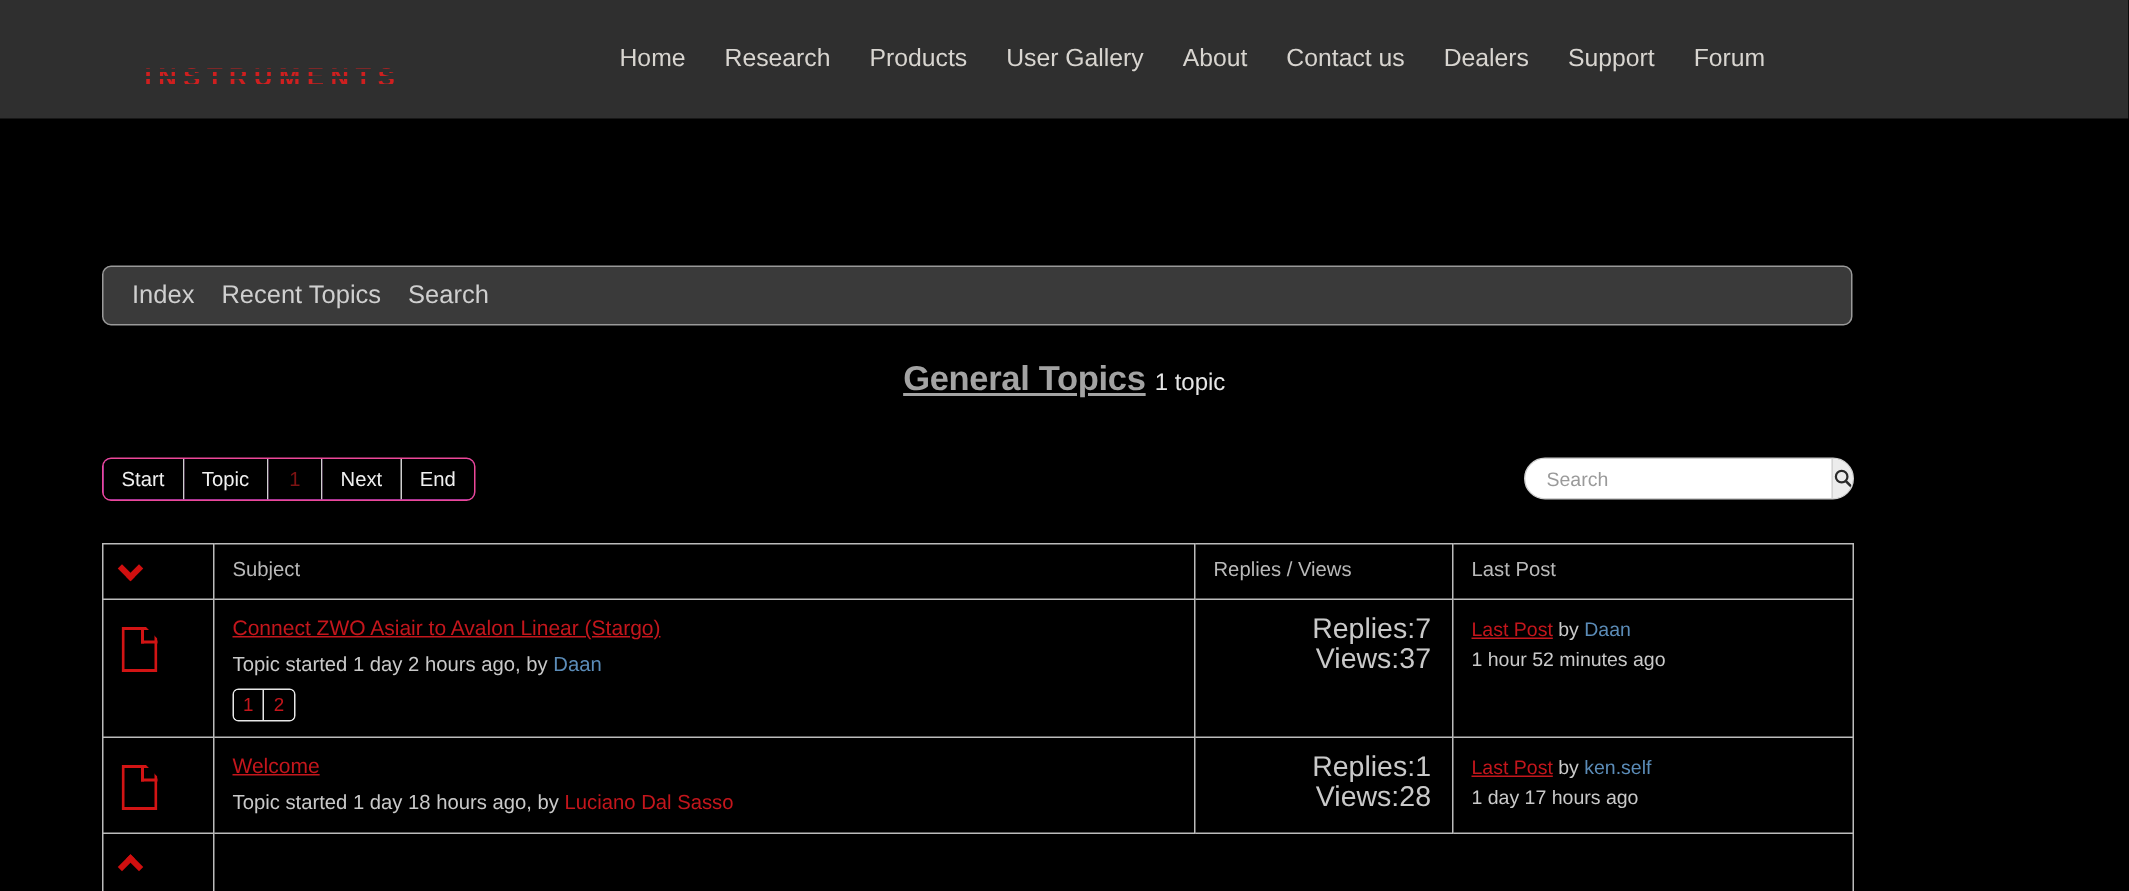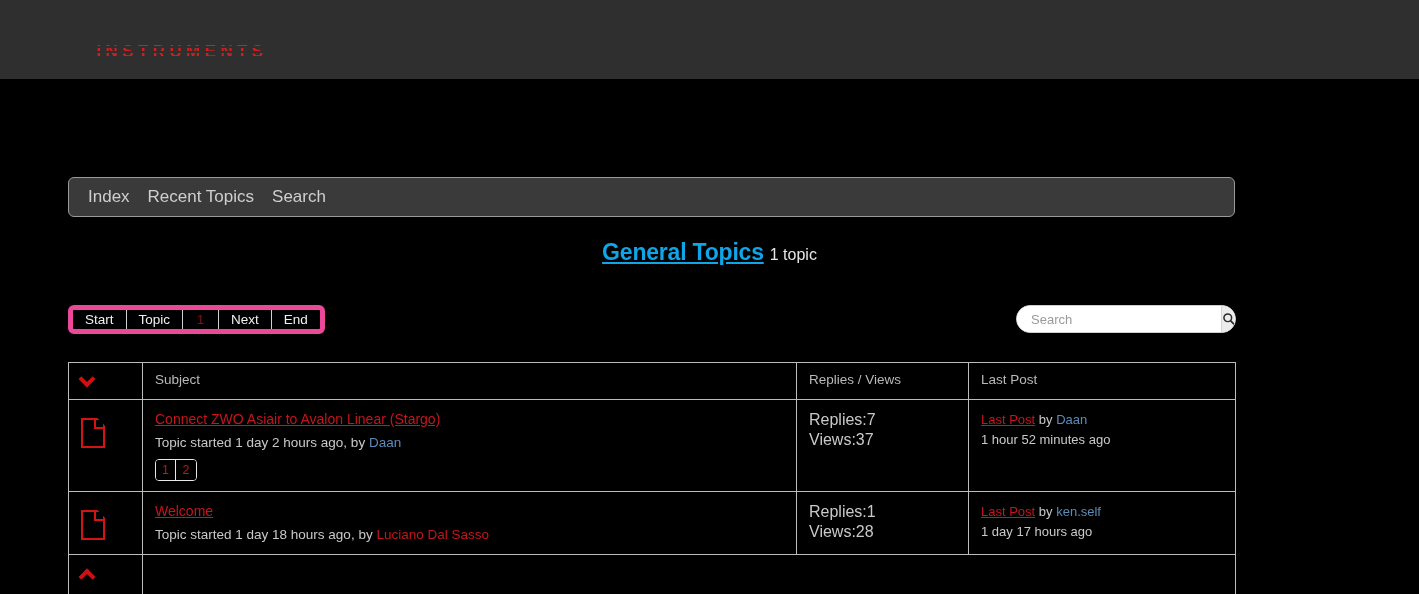--- a/index.html
+++ b/index.html
@@ -93,36 +93,36 @@
     padding: 0 9px;
   }
 
   
   .page-title-row {
     position: absolute; left: 0; top: 160px;
     width: 1419px;
     text-align: center;
   }
   .page-title {
-    color: #0ea5e9;
+    color: #a3a3a3;
     font-size: 23px;
     font-weight: bold;
     text-decoration: underline;
     letter-spacing: -0.2px;
   }
   .page-title-count {
     color: #e6e6e6;
     font-size: 16px;
     margin-left: 6px;
   }
 
   
   .pagination {
     display: inline-flex;
-    border: 5px solid #ec4899;
+    border: 1px solid #ec4899;
     border-radius: 6px;
     overflow: hidden;
     height: 29px;
     background: #d946ef;
   }
   .pagination .pg {
     display: flex; align-items: center; justify-content: center;
     min-width: 46px;
     padding: 0 12px;
     font-size: 13.5px;
@@ -263,39 +263,50 @@
     width: 20px;
     font-size: 12.5px;
     color: #c4161c;
     text-decoration: none;
     border-right: 1px solid #e8e8e8;
     background: #000;
   }
   .mini-pages a:last-child { border-right: none; }
 
   .rv-line {
-    display: flex; justify-content: flex-start;
+    display: flex; justify-content: flex-end;
     color: #c9c9c9;
-    font-size: 16px;
+    font-size: 19px;
     line-height: 20px;
     padding-right: 4px;
   }
   .lastpost-line { font-size: 13px; color: #c9c9c9; line-height: 20px; }
   .lastpost-link { color: #c4161c; text-decoration: underline; }
   .lastpost-user-blue { color: #5b8cb8; }
 
   .footer-row td { height: 36px; }
 </style>
 </head>
 <body>
 
 <div class="site-header">
   <div class="logo-wrap">
     <div class="logo-instruments">INSTRUMENTS</div>
   </div>
+  <nav class="main-nav">
+    <a>Home</a>
+    <a>Research</a>
+    <a>Products</a>
+    <a>User Gallery</a>
+    <a>About</a>
+    <a>Contact us</a>
+    <a>Dealers</a>
+    <a>Support</a>
+    <a>Forum</a>
+  </nav>
 </div>
 
 <div class="page">
 
   <div class="kunena-menu">
     <a>Index</a>
     <a>Recent Topics</a>
     <a>Search</a>
   </div>
 

